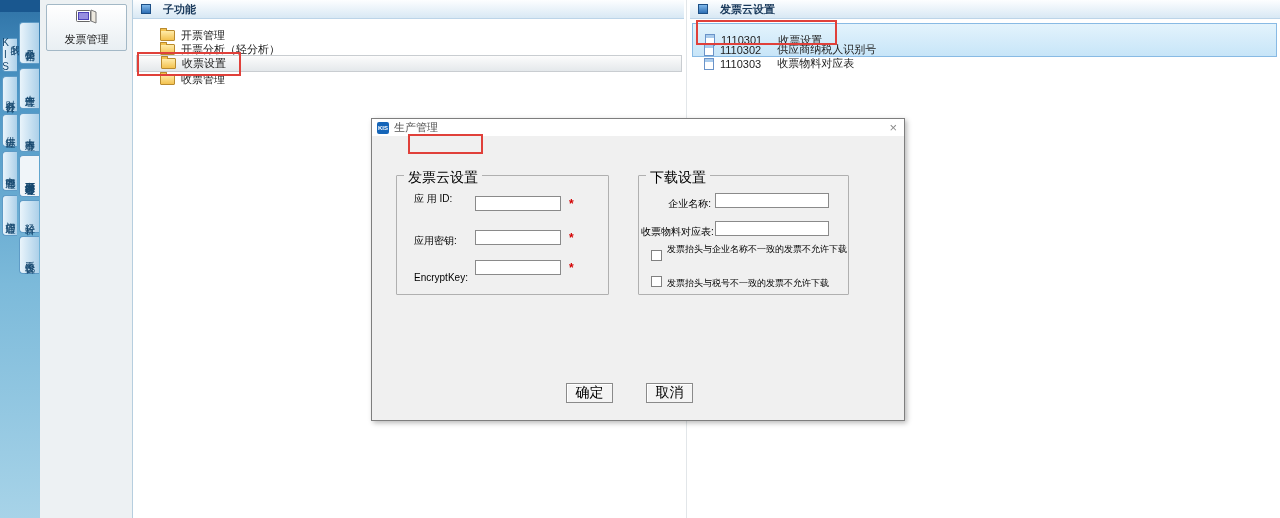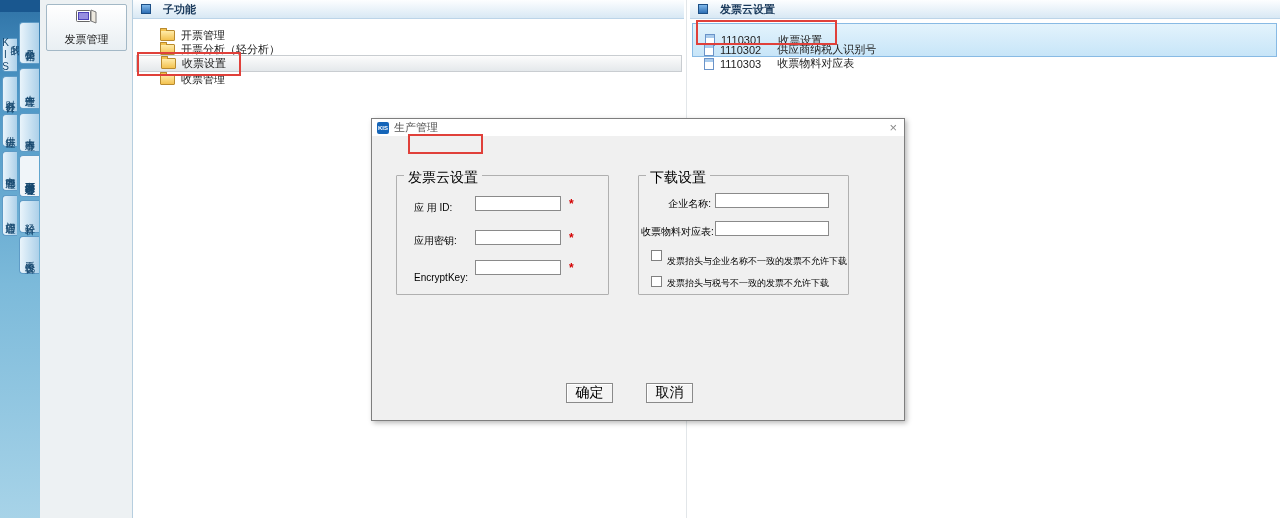--- a/index.html
+++ b/index.html
@@ -171,21 +171,21 @@
     <div id="dlg-title">
       <span id="kis-icon">KIS</span>
       <span>生产管理</span>
       <span id="dlg-close">×</span>
     </div>
 
 
     <div class="gbox" style="left:24px;top:56px;width:211px;height:118px">
       <span class="gbox-legend">发票云设置</span>
 
-      <span class="flabel" style="left:17px;top:25px">应 用 ID:</span>
+      <span class="flabel" style="left:17px;top:16px">应 用 ID:</span>
       <input class="tinput" style="left: 78px; top: 20px; width: 86px;" value="">
       <span class="req" style="left:172px;top:21px">*</span>
 
       <span class="flabel" style="left:17px;top:58px">应用密钥:</span>
       <input class="tinput" style="left: 78px; top: 54px; width: 86px;" value="">
       <span class="req" style="left:172px;top:55px">*</span>
 
       <span class="flabel" style="left:17px;top:96px">EncryptKey:</span>
       <input class="tinput" style="left: 78px; top: 84px; width: 86px;" value="">
       <span class="req" style="left:172px;top:85px">*</span>
@@ -194,21 +194,21 @@
     <div class="gbox" style="left:266px;top:56px;width:209px;height:118px">
       <span class="gbox-legend">下载设置</span>
 
       <span class="flabel flabel-r" style="left:2px;top:21px;width:70px">企业名称:</span>
       <input class="tinput" style="left: 76px; top: 17px; width: 114px;" value="">
 
       <span class="flabel flabel-r" style="left:2px;top:49px;width:70px">收票物料对应表:</span>
       <input class="tinput" style="left: 76px; top: 45px; width: 114px;" value="">
 
       <span class="cb" style="left:12px;top:74px"></span>
-      <span class="cblabel" style="left:28px;top:79px">发票抬头与企业名称不一致的发票不允许下载</span>
+      <span class="cblabel" style="left:28px;top:67px">发票抬头与企业名称不一致的发票不允许下载</span>
 
       <span class="cb" style="left:12px;top:100px"></span>
       <span class="cblabel" style="left:28px;top:101px">发票抬头与税号不一致的发票不允许下载</span>
     </div>
 
     <div class="dbtn" style="left:194px;top:264px">确定</div>
     <div class="dbtn" style="left:274px;top:264px">取消</div>
   </div>
 
   <div class="anno" style="left:137px;top:52px;width:100px;height:20px"></div>

